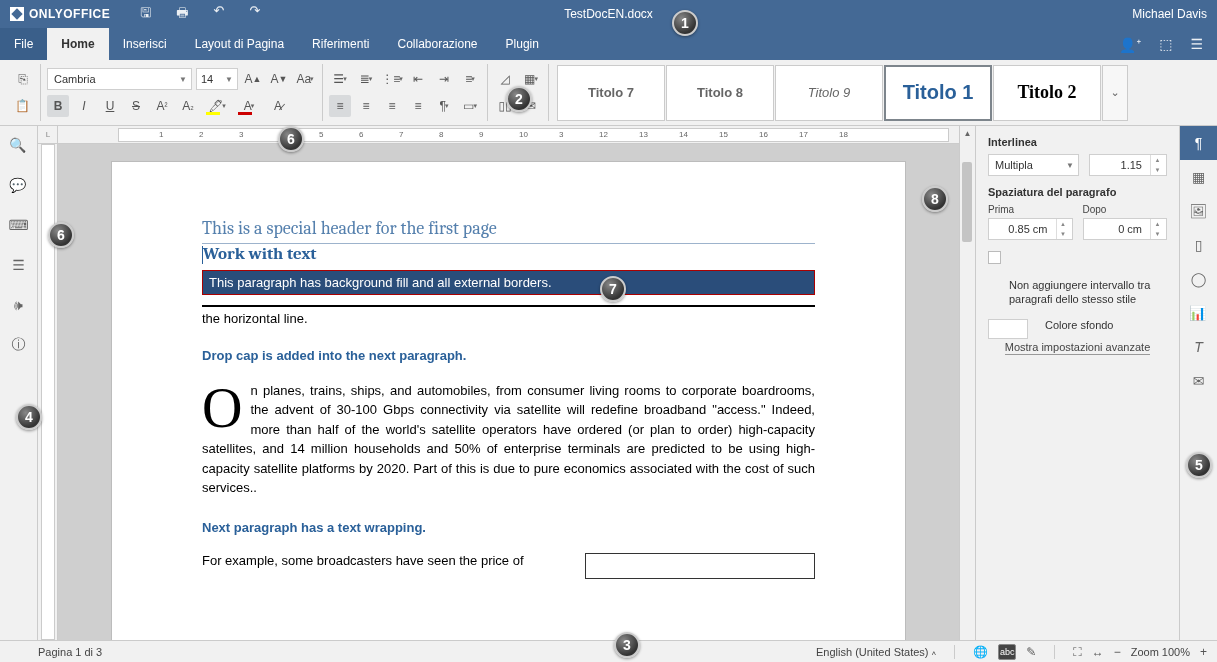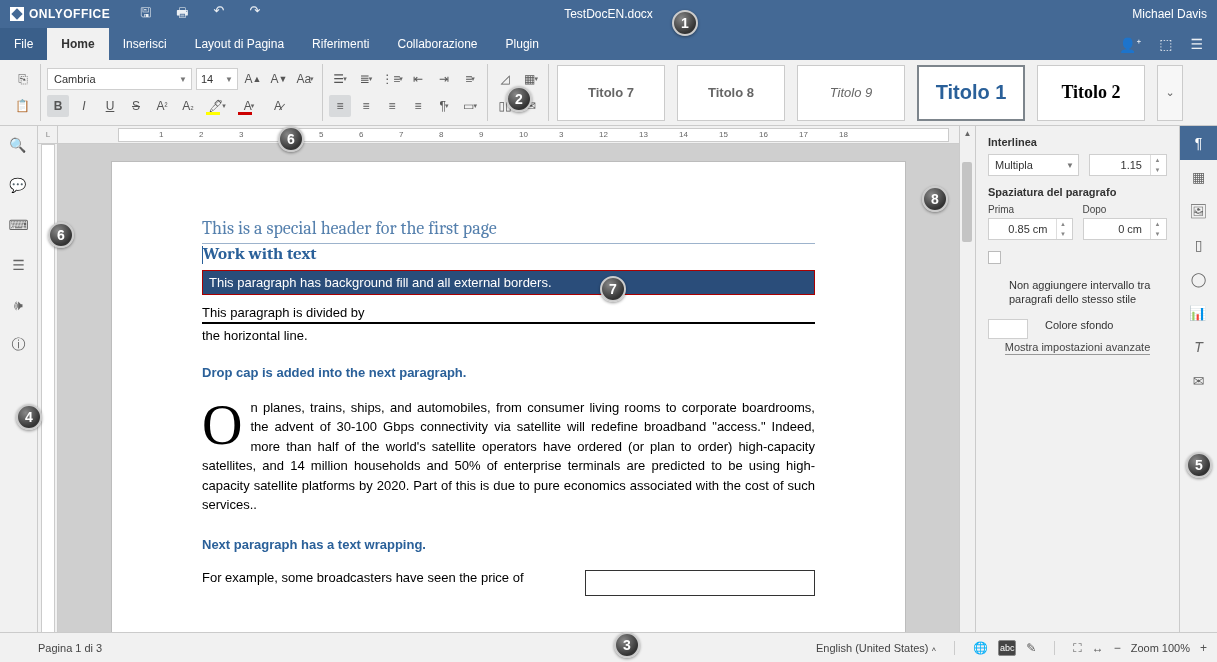--- a/index.html
+++ b/index.html
@@ -63,21 +63,21 @@
 .hl-btn .sw { position: absolute; bottom: 2px; left: 3px; width: 14px; height: 3px; background: #ffff00; }
 .fc-btn { position: relative; width: 28px; }
 .fc-btn .sw { position: absolute; bottom: 2px; left: 3px; width: 14px; height: 3px; background: #c00; }
 
 
 .styles {
   flex: 1; display: flex; align-items: center; gap: 0; padding: 0 8px; overflow: hidden;
 }
 .style-box {
   width: 108px; height: 56px; border: 1px solid #cbcbcb; background: #fff;
-  display: flex; align-items: center; justify-content: center; margin-right: 12px;
+  display: flex; align-items: center; justify-content: center; margin-right: 1px;
   font-size: 13px; color: #444; text-align: right;
 }
 .style-box.h7,.style-box.h8 { font-weight: bold; color: #666; font-size: 13px; }
 .style-box.h9 { font-style: italic; color: #666; font-size: 13px; }
 .style-box.h1 { font-weight: bold; color: #2a6099; font-size: 20px; border: 2px solid #7d858c; }
 .style-box.h2 { font-weight: bold; color: #000; font-size: 18px; font-family: Georgia, serif; }
 .styles-more { width: 26px; height: 56px; border: 1px solid #cbcbcb; background: #f7f7f7; display: flex; align-items: center; justify-content: center; color: #666; }
 
 
 .main {
@@ -160,21 +160,21 @@
 
 .right-strip {
   width: 38px; background: #f1f1f1; border-left: 1px solid #cbcbcb;
   display: flex; flex-direction: column; align-items: center; padding-top: 0;
 }
 .right-strip .tab { width: 100%; height: 34px; display: flex; align-items: center; justify-content: center; color: #646464; font-size: 14px; cursor: pointer; }
 .right-strip .tab.active { background: #446995; color: #fff; }
 
 
 .statusbar {
-  position: absolute; bottom: 0; left: 0; right: 0; height: 30px;
+  position: absolute; bottom: 0; left: 0; right: 0; height: 22px;
   background: #f1f1f1; border-top: 1px solid #cbcbcb;
   display: flex; align-items: center; font-size: 11px; color: #444;
   padding: 0 10px;
 }
 .statusbar .divider { width:1px; height:14px; background:#cbcbcb; margin:0 8px; }
 .sb-left { padding-left: 28px; }
 .sb-right { margin-left: auto; display: flex; align-items: center; gap: 10px; }
 .sb-right .ic { font-size: 12px; color: #555; cursor: pointer; }
 .sb-iconbox { width:18px;height:16px;border:1px solid #888;background:#444;display:flex;align-items:center;justify-content:center;color:#fff;font-size:9px;border-radius:2px;}
 
@@ -328,21 +328,20 @@
         <span class="rm" style="left:640px">16</span>
           <span class="rm" style="left:680px">17</span>
           <span class="rm" style="left:720px">18</span>
       </div>
     </div>
     <div class="scroll-area">
       <div class="page">
         <div class="first-header">This is a special header for the first page</div>
         <div class="doc-h3"><span class="cursor-caret"></span><span>Work with text</span></div>
         <div class="filled-p">This paragraph has background fill and all external borders.</div>
-        <div class="plain-p divided-top">This paragraph is divided by</div>
         <hr class="hr-line">
         <div class="plain-p divided-bot">the horizontal line.</div>
         <div class="bold-blue">Drop cap is added into the next paragraph.</div>
         <div class="dropcap-p">
           <span class="dropcap">O</span>
           <span>n planes, trains, ships, and automobiles, from consumer living rooms to  corporate boardrooms, the advent of 30-100 Gbps connectivity via  satellite will redefine broadband "access." Indeed, more than half of  the world's satellite operators have ordered (or plan to order)  high-capacity satellites, and 14 million households and 50% of  enterprise terminals are predicted to be using high-capacity satellite  platforms by 2020. Part of this is due to pure economics associated with  the cost of such services..</span>
         </div>
         <div class="bold-blue">Next paragraph has a text wrapping.</div>
         <div class="wrap-p">
           <span style="flex:1;">For  example,  some  broadcasters  have  seen  the  price  of</span>

